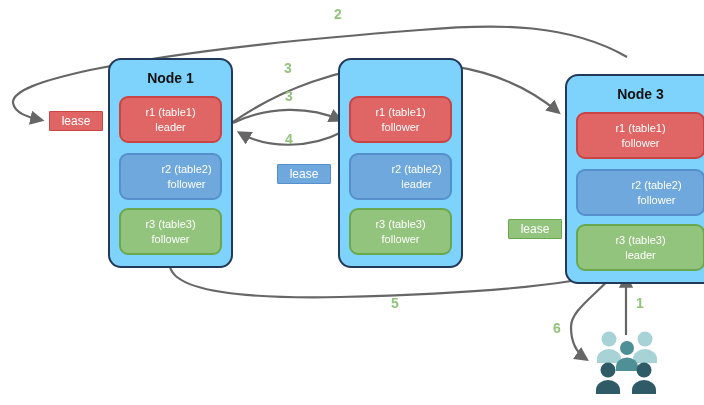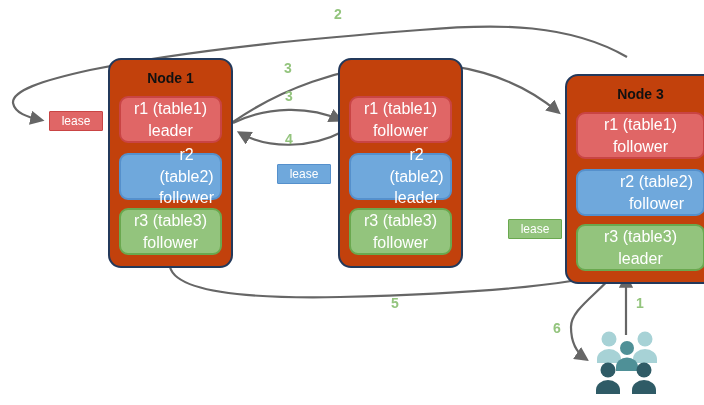--- a/index.html
+++ b/index.html
@@ -4,33 +4,33 @@
 <style>
   html,body { margin:0; padding:0; background:#ffffff; }
   .canvas {
     position:relative; width:704px; height:405px; background:#ffffff;
     font-family:"Liberation Sans", sans-serif; overflow:hidden;
   }
   svg.arrows { position:absolute; left:0; top:0; width:704px; height:405px; pointer-events:none; }
 
   .node {
     position:absolute; top:58px; height:210px; width:125px;
-    background:#c2410c; border:2px solid #23395b; border-radius:13px;
+    background:#7dd3fc; border:2px solid #23395b; border-radius:13px;
     box-sizing:border-box; z-index:2;
   }
   .node-1 { left:108px; }
   .node-2 { left:338px; }
   .node-3 { left:565px; width:151px;margin-top:16px; }
   .node-title {
     text-align:center; margin-top:10px; font-weight:bold; font-size:14px; color:#111111;
   }
   .range {
     position:absolute; left:9px; right:9px; height:47px;
     border-radius:9px; border:2px solid; box-sizing:border-box;
-    color:#ffffff; font-size:16px; line-height:1.35;
+    color:#ffffff; font-size:11px; line-height:1.35;
     display:flex; flex-direction:column; align-items:center; justify-content:center;
     text-align:center;
   }
   .pos-r1 { top:36px; }
   .pos-r2 { top:93px; }
   .pos-r3 { top:148px; }
   .c-red   { background:#e06666; border-color:#c94444; }
   .c-blue  { background:#6fa8dc; border-color:#5590cc;padding-left:32px; }
   .c-green { background:#93c47d; border-color:#6aa84f;justify-content:center; }
 

